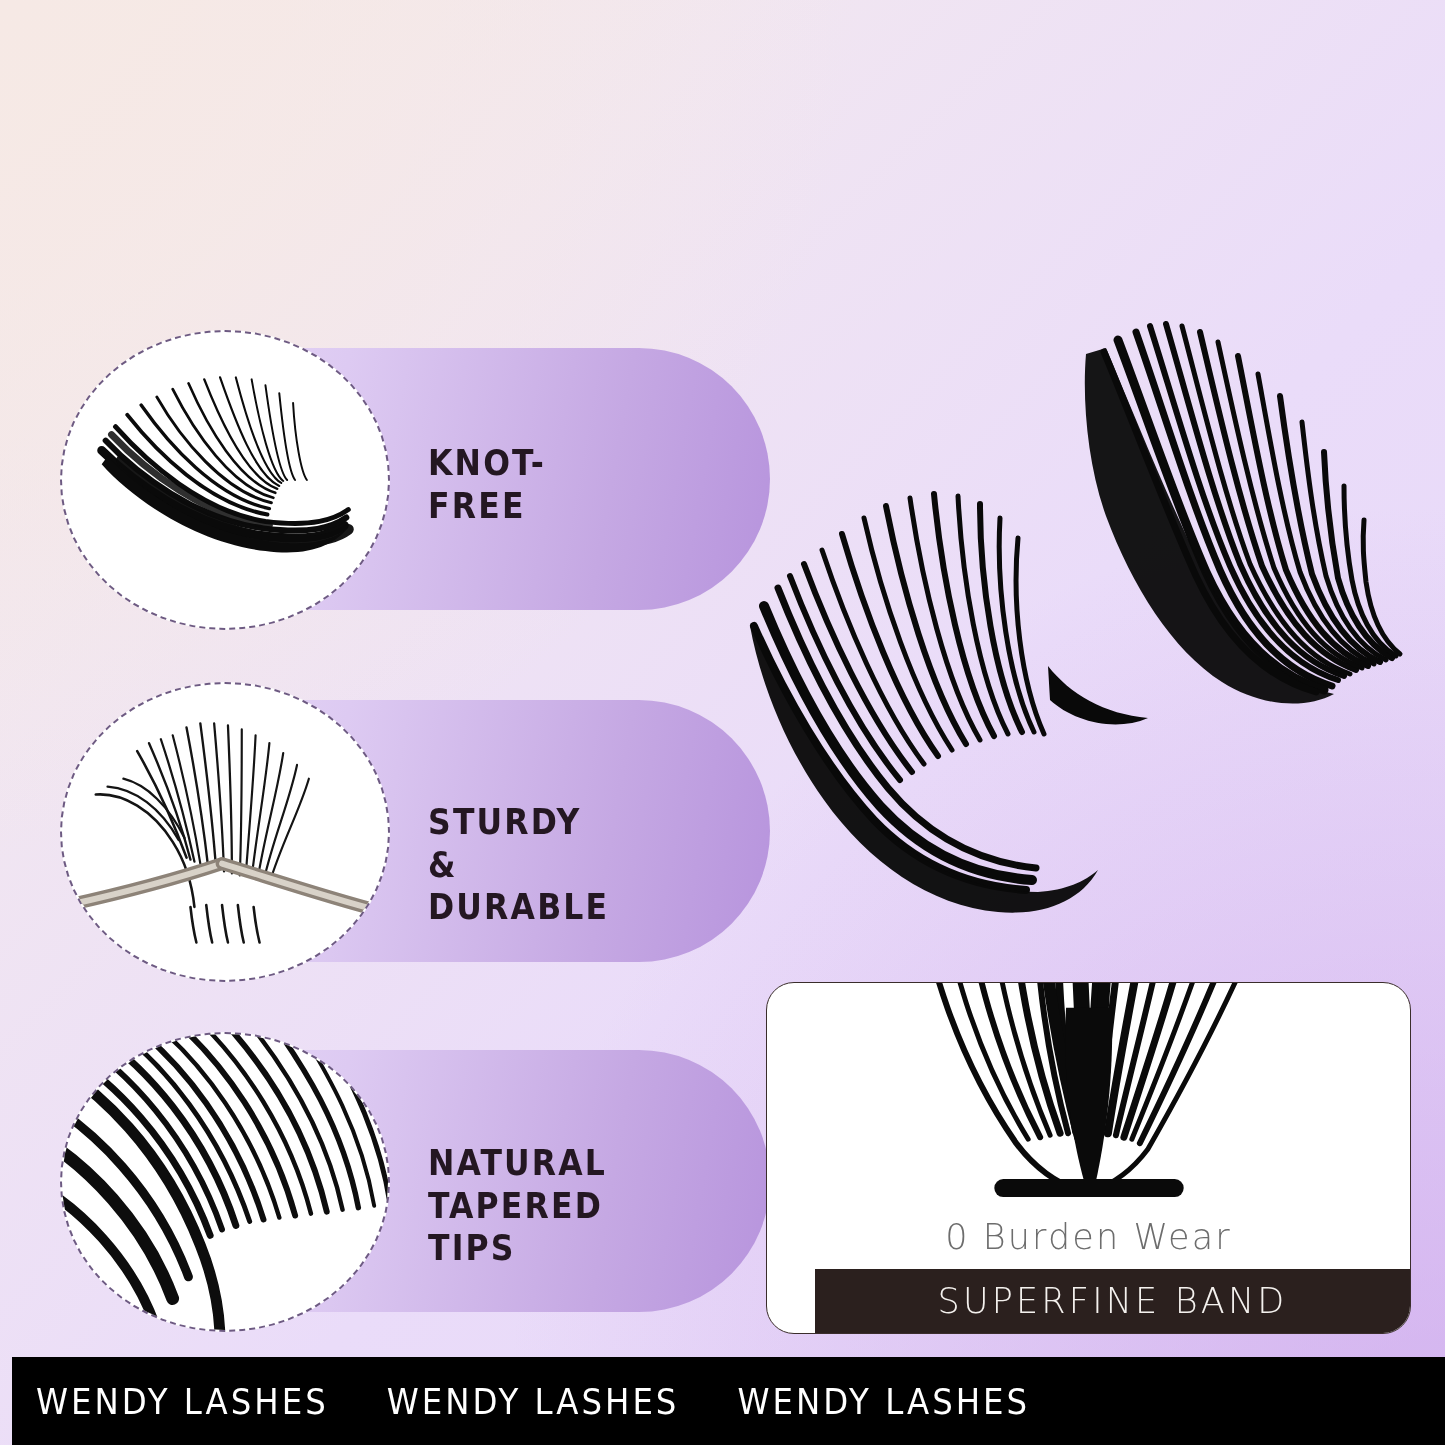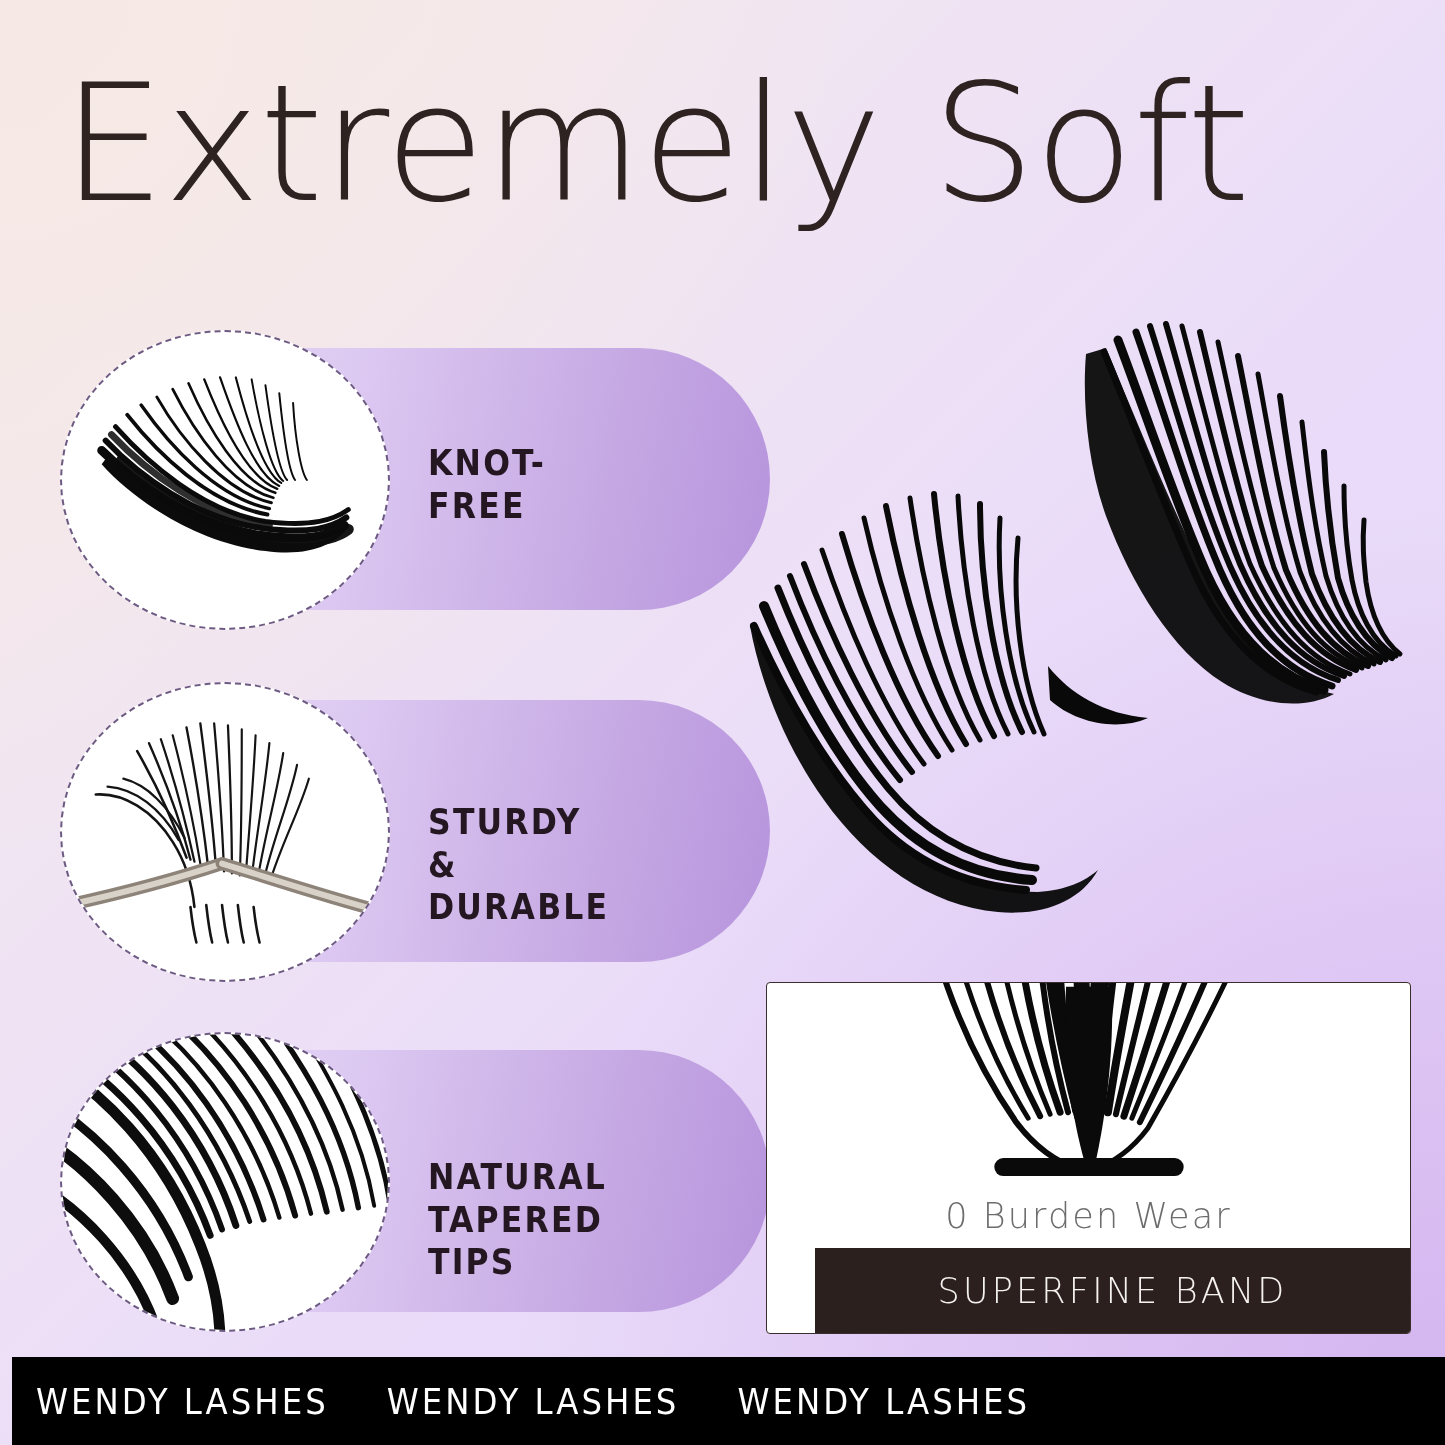--- a/index.html
+++ b/index.html
@@ -60,42 +60,42 @@
     color:#241722;line-height:1.22;
     font-family:"DejaVu Sans","Liberation Sans",sans-serif;
     font-stretch:condensed;
   }
 
   #f1{top:330px;}
   #f1 .label{top:112px;}
   #f2{top:682px;}
   #f2 .label{top:119px;}
   #f3{top:1032px;}
-  #f3 .label{top:110px;margin-top:14px;}
+  #f3 .label{top:110px;}
 
   
   #hero{position:absolute;left:718px;top:320px;width:730px;height:640px;}
   #hero svg{width:100%;height:100%;display:block;}
 
   
   #band-card{
     position:absolute;left:766px;top:982px;width:645px;height:352px;
-    border:1.5px solid #3a2d2b;border-radius:4px;background:#fff;
+    border:1.5px solid #3a2d2b;border-radius:28px;background:#fff;
     box-sizing:border-box;overflow:hidden;
     display:flex;flex-direction:column;
   }
   #band-card .art{position:relative;flex:1;overflow:hidden;}
   #band-card .art svg{position:absolute;left:0;top:0;width:100%;height:100%;}
   #band-card .caption{
     text-align:center;font-size:35px;color:#6d6d6d;font-weight:300;
     letter-spacing:2.1px;padding-bottom:12px;
     font-family:"DejaVu Sans","Liberation Sans",sans-serif;
   }
   #band-card .footer{
-    height:85px;background:#2b201e;display:flex;align-items:center;justify-content:center;margin-left:48px;
+    height:64px;background:#2b201e;display:flex;align-items:center;justify-content:center;margin-left:48px;
   }
   #band-card .footer span{
     color:#f4f1ee;font-size:35px;font-weight:300;letter-spacing:3.2px;
     font-family:"DejaVu Sans","Liberation Sans",sans-serif;
   }
 
   
   #watermark{
     position:absolute;left:12px;bottom:0;width:1445px;height:88px;
     background:#000;display:flex;align-items:center;overflow:hidden;
@@ -106,21 +106,20 @@
     white-space:nowrap;margin-right:58px;
     font-family:"DejaVu Sans","Liberation Sans",sans-serif;
     font-stretch:condensed;
   }
 </style>
 </head>
 <body>
 
 <div id="stage">
 
-  <div class="title">Extremely Soft</div>
 
 
   <div class="feature" id="f1">
     <div class="bar"></div>
     <div class="bubble">
       <svg viewBox="0 0 330 300" preserveAspectRatio="xMidYMid meet">
         <g stroke="#0b0b0b" fill="none" stroke-linecap="round">
           <path d="M40 120 C70 150 130 196 200 206 C250 213 272 206 286 196" stroke-width="9"></path>
           <path d="M44 110 C76 144 136 190 204 199 C252 205 274 198 288 188" stroke-width="6"></path>
           <path d="M54 96 C86 132 142 182 206 192 C254 198 276 190 290 180" stroke-width="5"></path>

